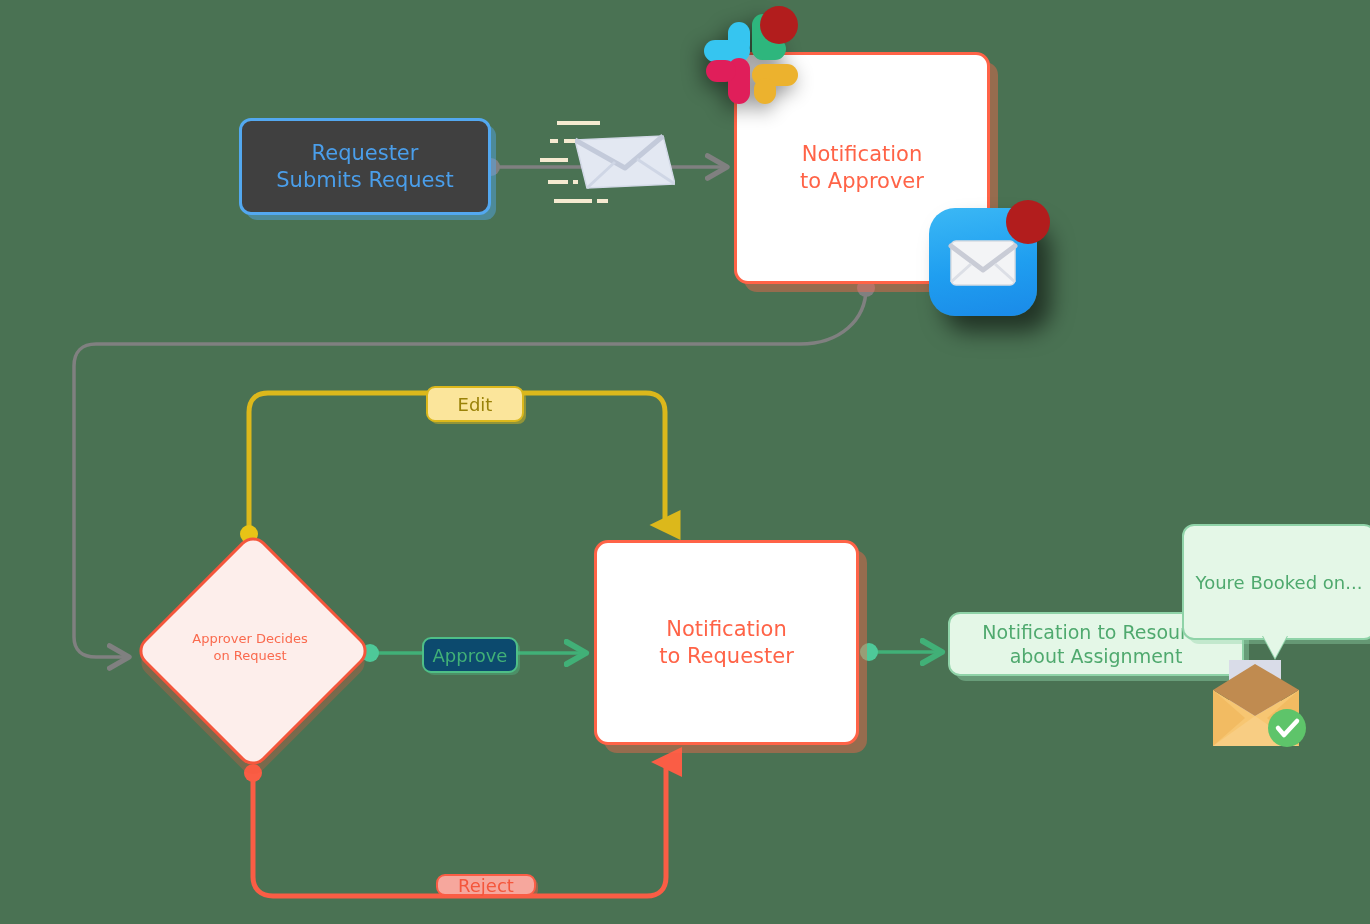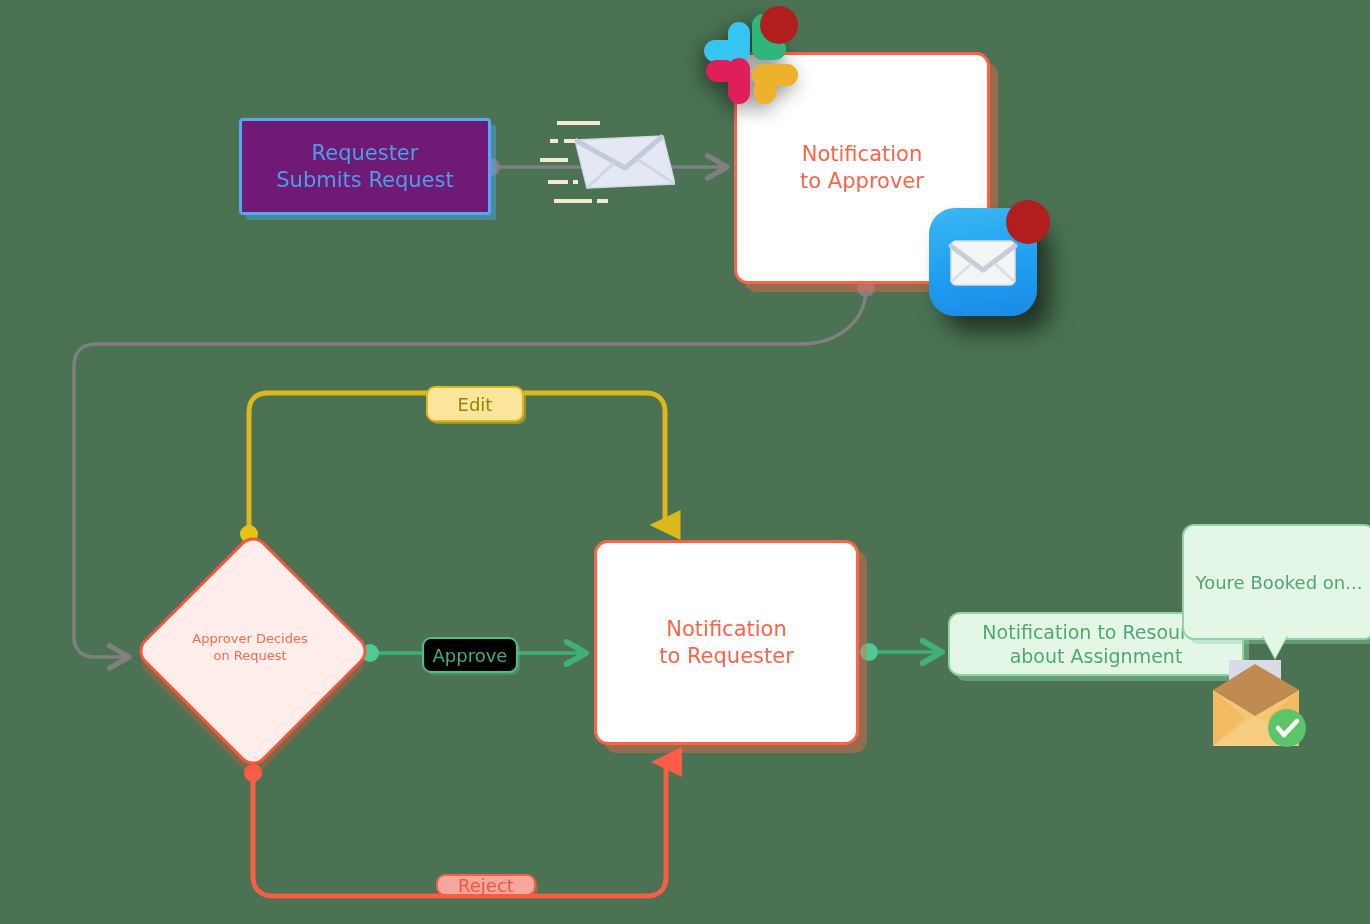--- a/index.html
+++ b/index.html
@@ -34,22 +34,22 @@
     text-align: center;
     line-height: 1.28;
     white-space: pre-line;
   }
 
   
   #n-requester {
     left: 239px; top: 118px;
     width: 252px; height: 97px;
     border: 3px solid #53a8f0;
-    border-radius: 4px;
-    background: #701a75;
+    border-radius: 12px;
+    background: #404040;
     color: #4a9eea;
     font-size: 21px;
     box-shadow: 6px 6px 0 -1px rgba(83,168,240,0.45);
   }
 
   
   #n-approver {
     left: 734px; top: 52px;
     width: 256px; height: 232px;
     border: 3px solid #ff6347;
@@ -152,21 +152,21 @@
     left: 426px; top: 386px;
     width: 98px; height: 36px;
     background: #fbe59b;
     border: 2px solid #dcb81b;
     color: #9a8208;
     box-shadow: 3px 3px 0 -1px rgba(220,184,27,0.5);
   }
   #lbl-approve {
     left: 422px; top: 637px;
     width: 96px; height: 36px;
-    background: #000000;
+    background: #0c4a6e;
     border: 2px solid #4fbf87;
     color: #41b077;
     box-shadow: 3px 3px 0 -1px rgba(79,191,135,0.4);
   }
   #lbl-reject {
     left: 436px; top: 874px;
     width: 100px; height: 22px;
     background: #f6a79d;
     border: 2px solid #fa5d45;
     color: #f4563c;

